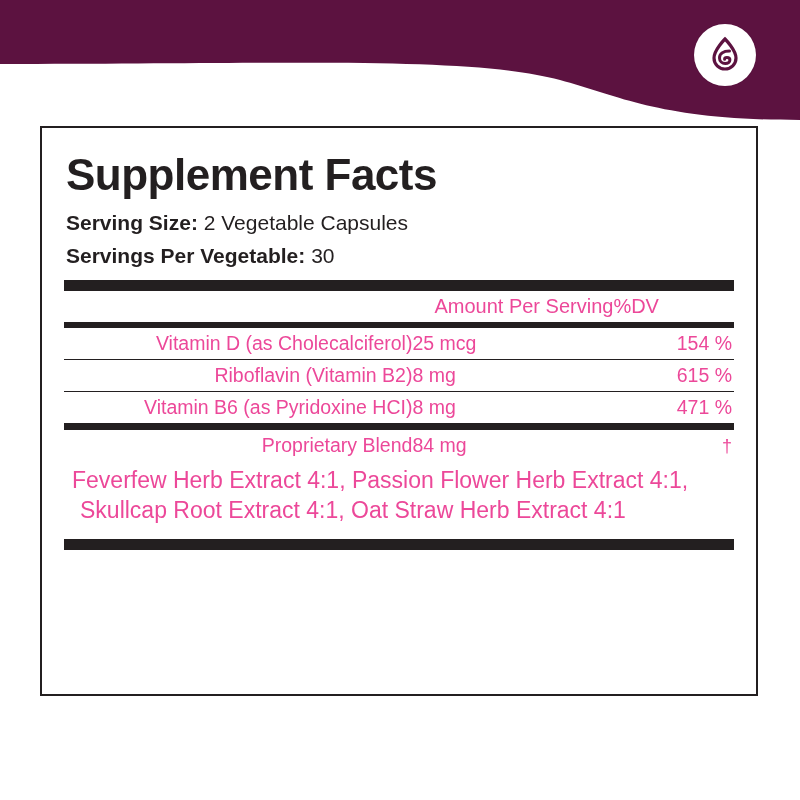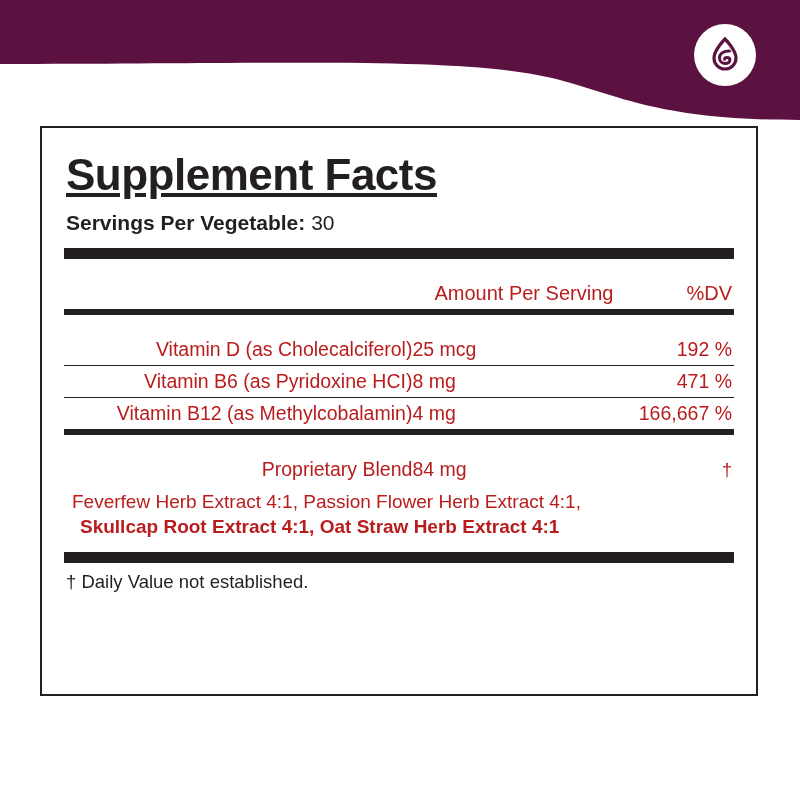--- a/index.html
+++ b/index.html
@@ -58,21 +58,20 @@
     padding: 20px 22px 10px 22px;
   }
 
   .sf-title {
     font-size: 44px;
     font-weight: bold;
     color: #231f20;
     letter-spacing: -0.5px;
     line-height: 1.05;
     margin: 4px 0 10px 2px;
-    text-decoration: underline;
   }
 
   .serving-line {
     font-size: 21px;
     color: #231f20;
     margin: 0 0 2px 2px;
     line-height: 1.45;
   }
   .serving-line .lbl { font-weight: bold; }
 
@@ -84,52 +83,51 @@
   .rule-medium {
     height: 6px;
     background: #231f20;
     margin: 0;
   }
 
   table.facts {
     width: 100%;
     border-collapse: collapse;
     font-size: 19.5px;
-    color: #b91c1c;
-    margin-top: 19px;
+    color: #ec4899;
   }
   table.facts td, table.facts th {
     padding: 4px 0 4px 0;
     vertical-align: bottom;
     font-weight: normal;
   }
   .col-name  { text-align: right; width: 52%; padding-left: 2px !important; }
   .col-amt   { text-align: left; width: 30%; }
   .col-dv    { text-align: right; width: 18%; padding-right: 2px !important; }
 
   .hdr-row td {
     font-size: 20px;
     padding-bottom: 6px;
     padding-top: 6px;
   }
   .hdr-amt { text-align: right; }
-  .hdr-dv  { text-align: right; }
+  .hdr-dv  { text-align: left; }
 
   .row-sep td {
     border-bottom: 1.5px solid #231f20;
   }
 
   .blend-detail td {
-    font-size: 19px;
+    font-size: 23px;
     line-height: 1.32;
     padding-top: 4px;
     padding-bottom: 0;
     padding-left: 8px !important;
   }
-  .blend-detail .line2 { padding-left: 8px; font-weight: bold; }
+  .blend-detail .line2 { padding-left: 8px; }
 
   .footnote {
     font-size: 18.5px;
     color: #231f20;
     padding: 8px 0 0 2px;
   }
   .dagger-cell { font-size: 18px; }
 </style>
 </head>
 <body>
@@ -144,20 +142,24 @@
       <path d="M24.5 16 C18 16 14.5 19 14.5 23 c0 3.2 2.6 5.5 5.8 5.5 c2.8 0 4.6 -1.6 4.6 -3.4 c0 -1.6 -1.3 -2.7 -3 -2.7 c-1.4 0 -2.3 .8 -2.3 1.8" fill="none" stroke="#5c1240" stroke-width="3" stroke-linecap="round"></path>
     </svg>
   </div>
 </div>
 
 <div class="panel">
 
   <div class="sf-title">Supplement Facts</div>
 
   <div class="serving-line">
+    <span class="lbl">Serving Size:</span>
+    <span>2 Vegetable Capsules</span>
+  </div>
+  <div class="serving-line">
     <span class="lbl">Servings Per Vegetable:</span>
     <span>30</span>
   </div>
 
   <div class="rule-thick"></div>
 
   <table class="facts">
     <tbody>
       <tr class="hdr-row">
         <td class="col-name"></td>
@@ -167,31 +169,31 @@
     </tbody>
   </table>
 
   <div class="rule-medium"></div>
 
   <table class="facts">
     <tbody>
       <tr class="row-sep">
         <td class="col-name">Vitamin D (as Cholecalciferol)</td>
         <td class="col-amt">25 mcg</td>
-        <td class="col-dv">192 %</td>
+        <td class="col-dv">154 %</td>
+      </tr>
+      <tr class="row-sep">
+        <td class="col-name">Riboflavin (Vitamin B2)</td>
+        <td class="col-amt">8 mg</td>
+        <td class="col-dv">615 %</td>
       </tr>
       <tr class="row-sep">
         <td class="col-name">Vitamin B6 (as Pyridoxine HCI)</td>
         <td class="col-amt">8 mg</td>
         <td class="col-dv">471 %</td>
-      </tr>
-      <tr>
-        <td class="col-name">Vitamin B12 (as Methylcobalamin)</td>
-        <td class="col-amt">4 mg</td>
-        <td class="col-dv">166,667 %</td>
       </tr>
     </tbody>
   </table>
 
   <div class="rule-medium"></div>
 
   <table class="facts">
     <tbody>
       <tr>
         <td class="col-name">Proprietary Blend</td>
@@ -202,14 +204,13 @@
         <td colspan="3">
           <div>Feverfew Herb Extract 4:1, Passion Flower Herb Extract 4:1,</div>
           <div class="line2">Skullcap Root Extract 4:1, Oat Straw Herb Extract 4:1</div>
         </td>
       </tr>
     </tbody>
   </table>
 
   <div class="rule-thick"></div>
 
-  <div class="footnote">† Daily Value not established.</div>
 </div>
 
 </body></html>

